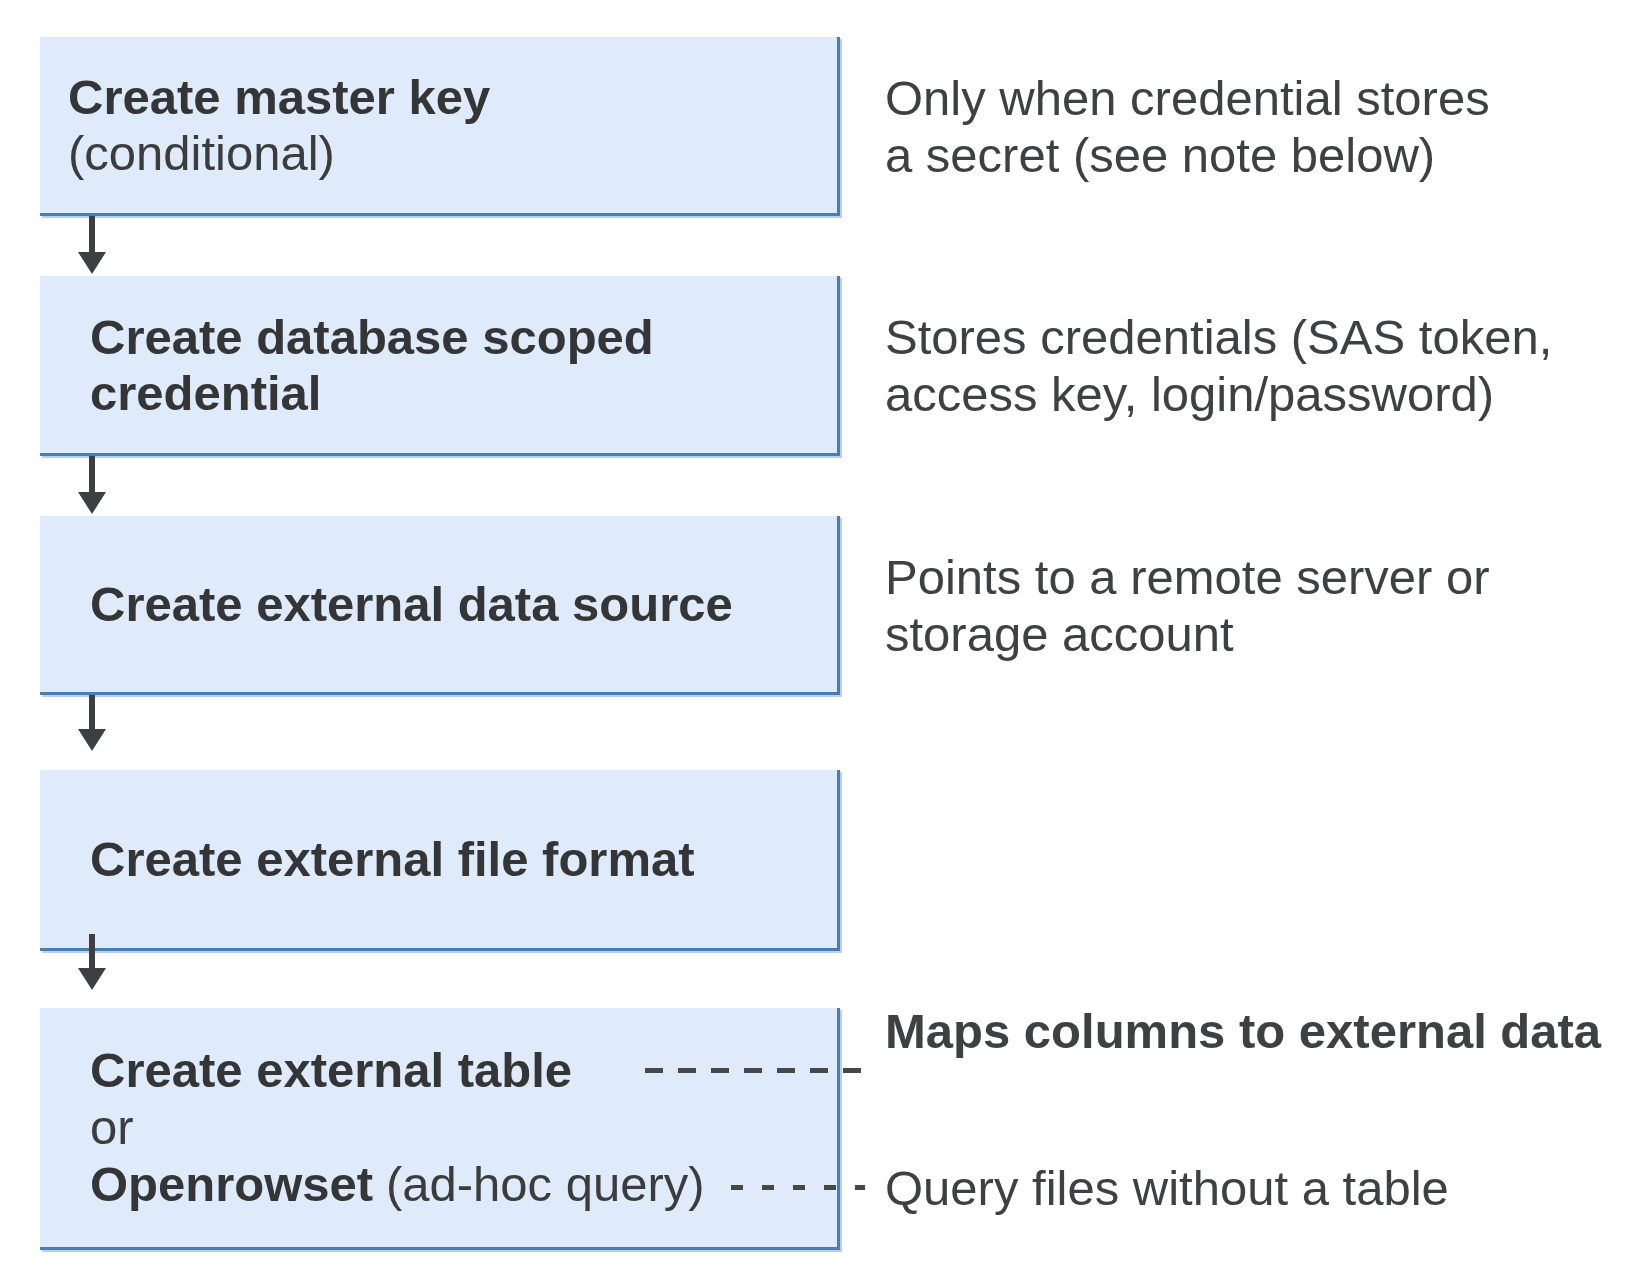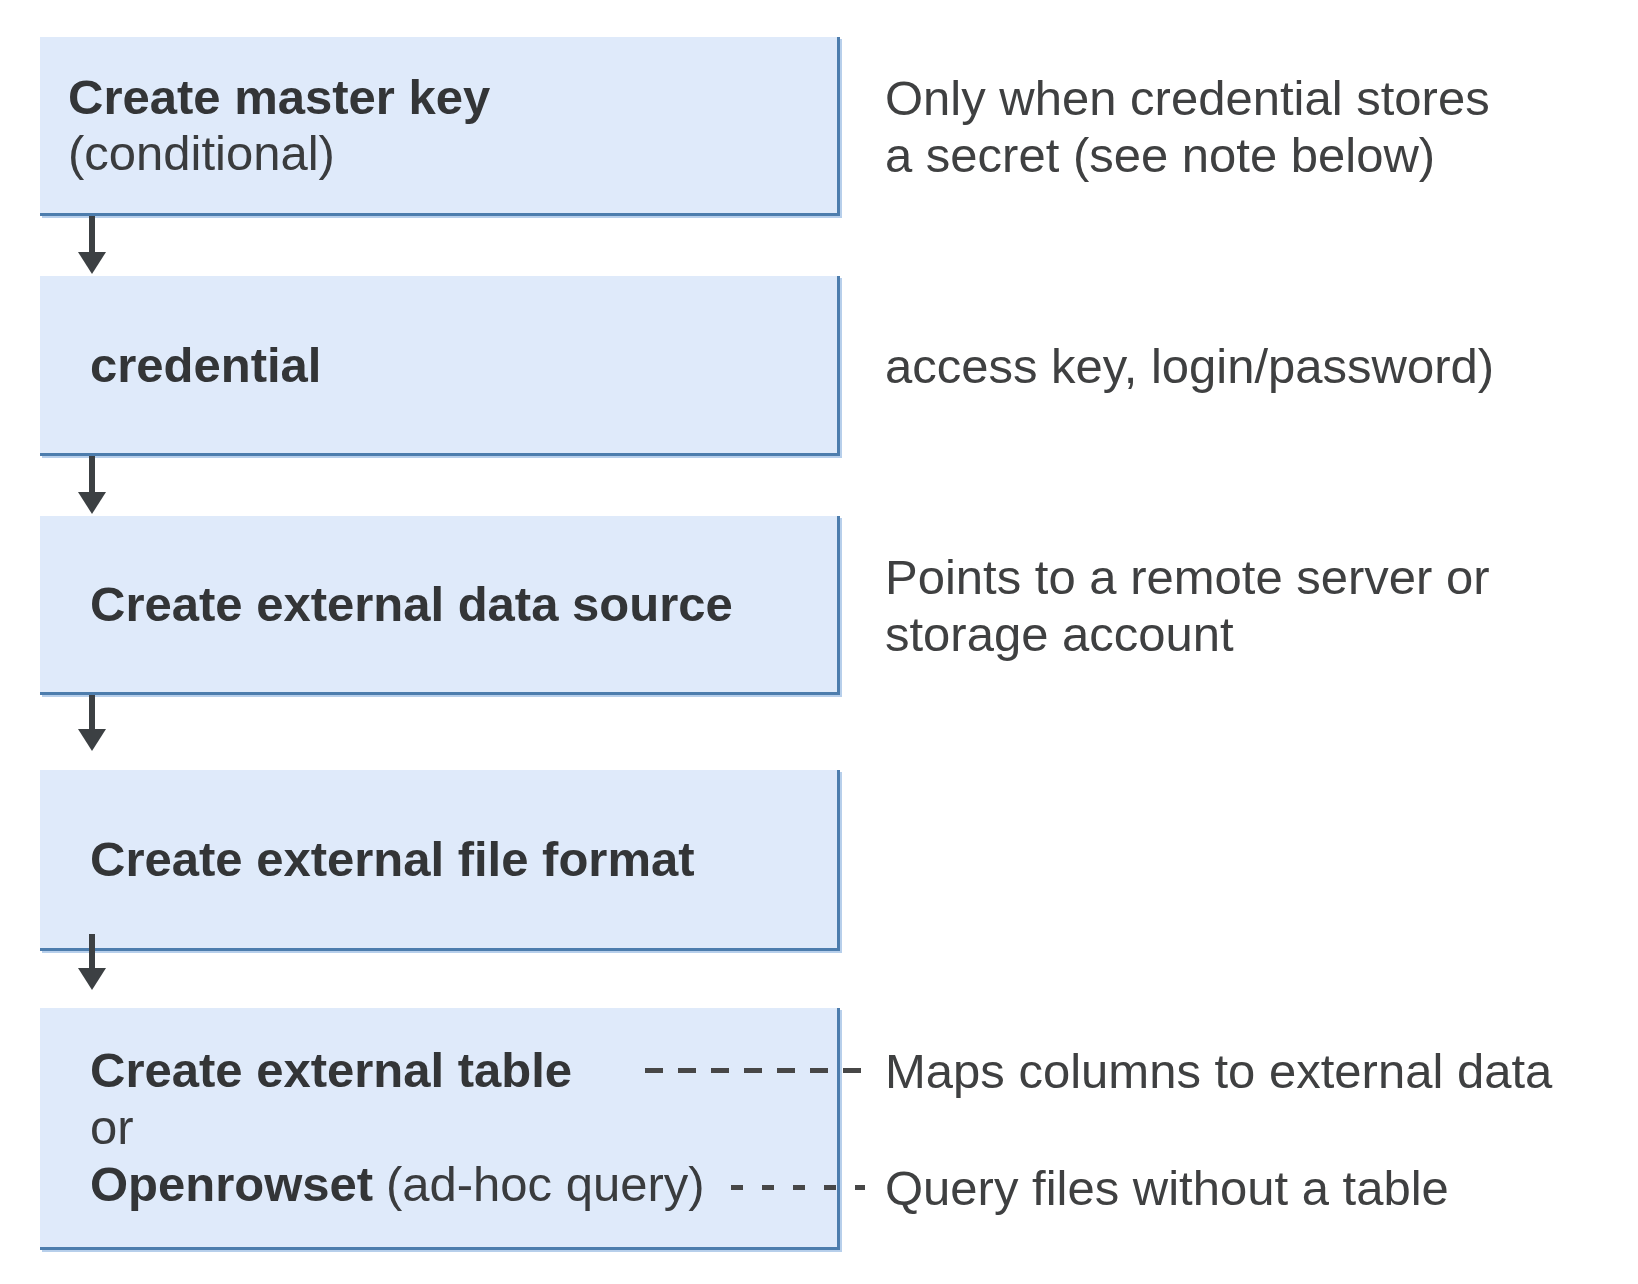--- a/index.html
+++ b/index.html
@@ -117,34 +117,35 @@
 
   .cnote {
     position: absolute;
     left: 885px;
     transform: translateY(-50%);
     font-size: 49px;
     line-height: 57px;
     color: #3f4041;
     white-space: nowrap;
   }
-  .c1 { top: 1071px; }
+  .c1 { top: 1031px; font-weight: bold; }
   .c2 { top: 1188px; }
 </style>
 </head>
 <body>
 
 <div class="canvas">
 
   <div class="step-box box1">
     <div class="step-title">Create master key</div>
     <div class="step-qualifier">(conditional)</div>
   </div>
 
   <div class="step-box box2">
+    <div class="step-title">Create database scoped</div>
     <div class="step-title">credential</div>
   </div>
 
   <div class="step-box box3">
     <div class="step-title">Create external data source</div>
   </div>
 
   <div class="step-box box4">
     <div class="step-title">Create external file format</div>
   </div>
@@ -176,20 +177,21 @@
   <div class="arrow a4">
     <div class="shaft"></div>
     <div class="head"></div>
   </div>
 
   <div class="note n1">
     <div>Only when credential stores</div>
     <div>a secret (see note below)</div>
   </div>
   <div class="note n2">
+    <div>Stores credentials (SAS token,</div>
     <div>access key, login/password)</div>
   </div>
   <div class="note n3">
     <div>Points to a remote server or</div>
     <div>storage account</div>
   </div>
 
   <div class="dash dash1"></div>
   <div class="dash dash2"></div>
 

